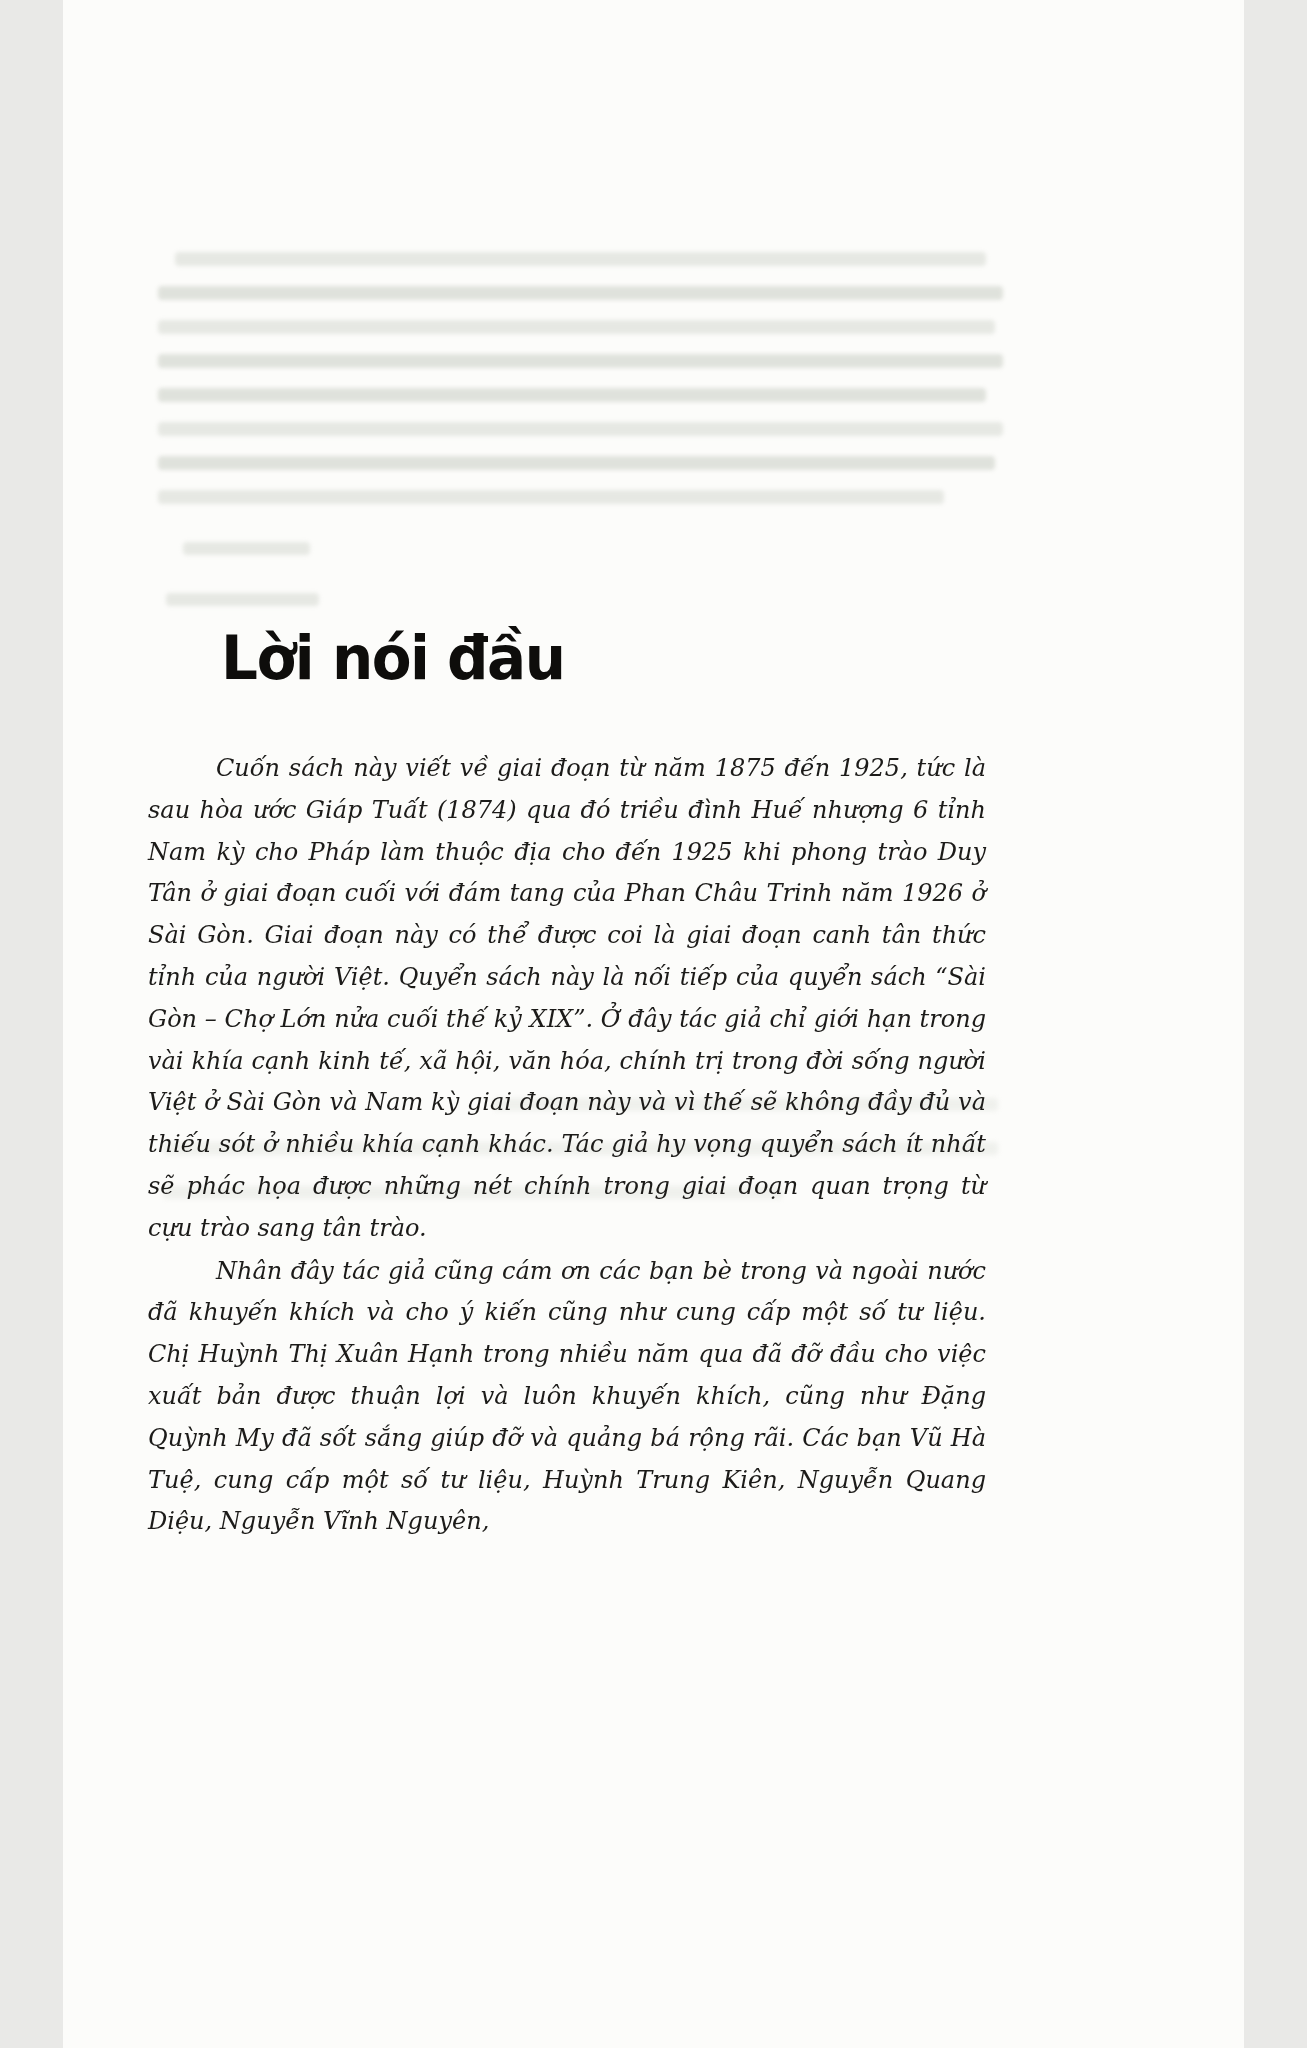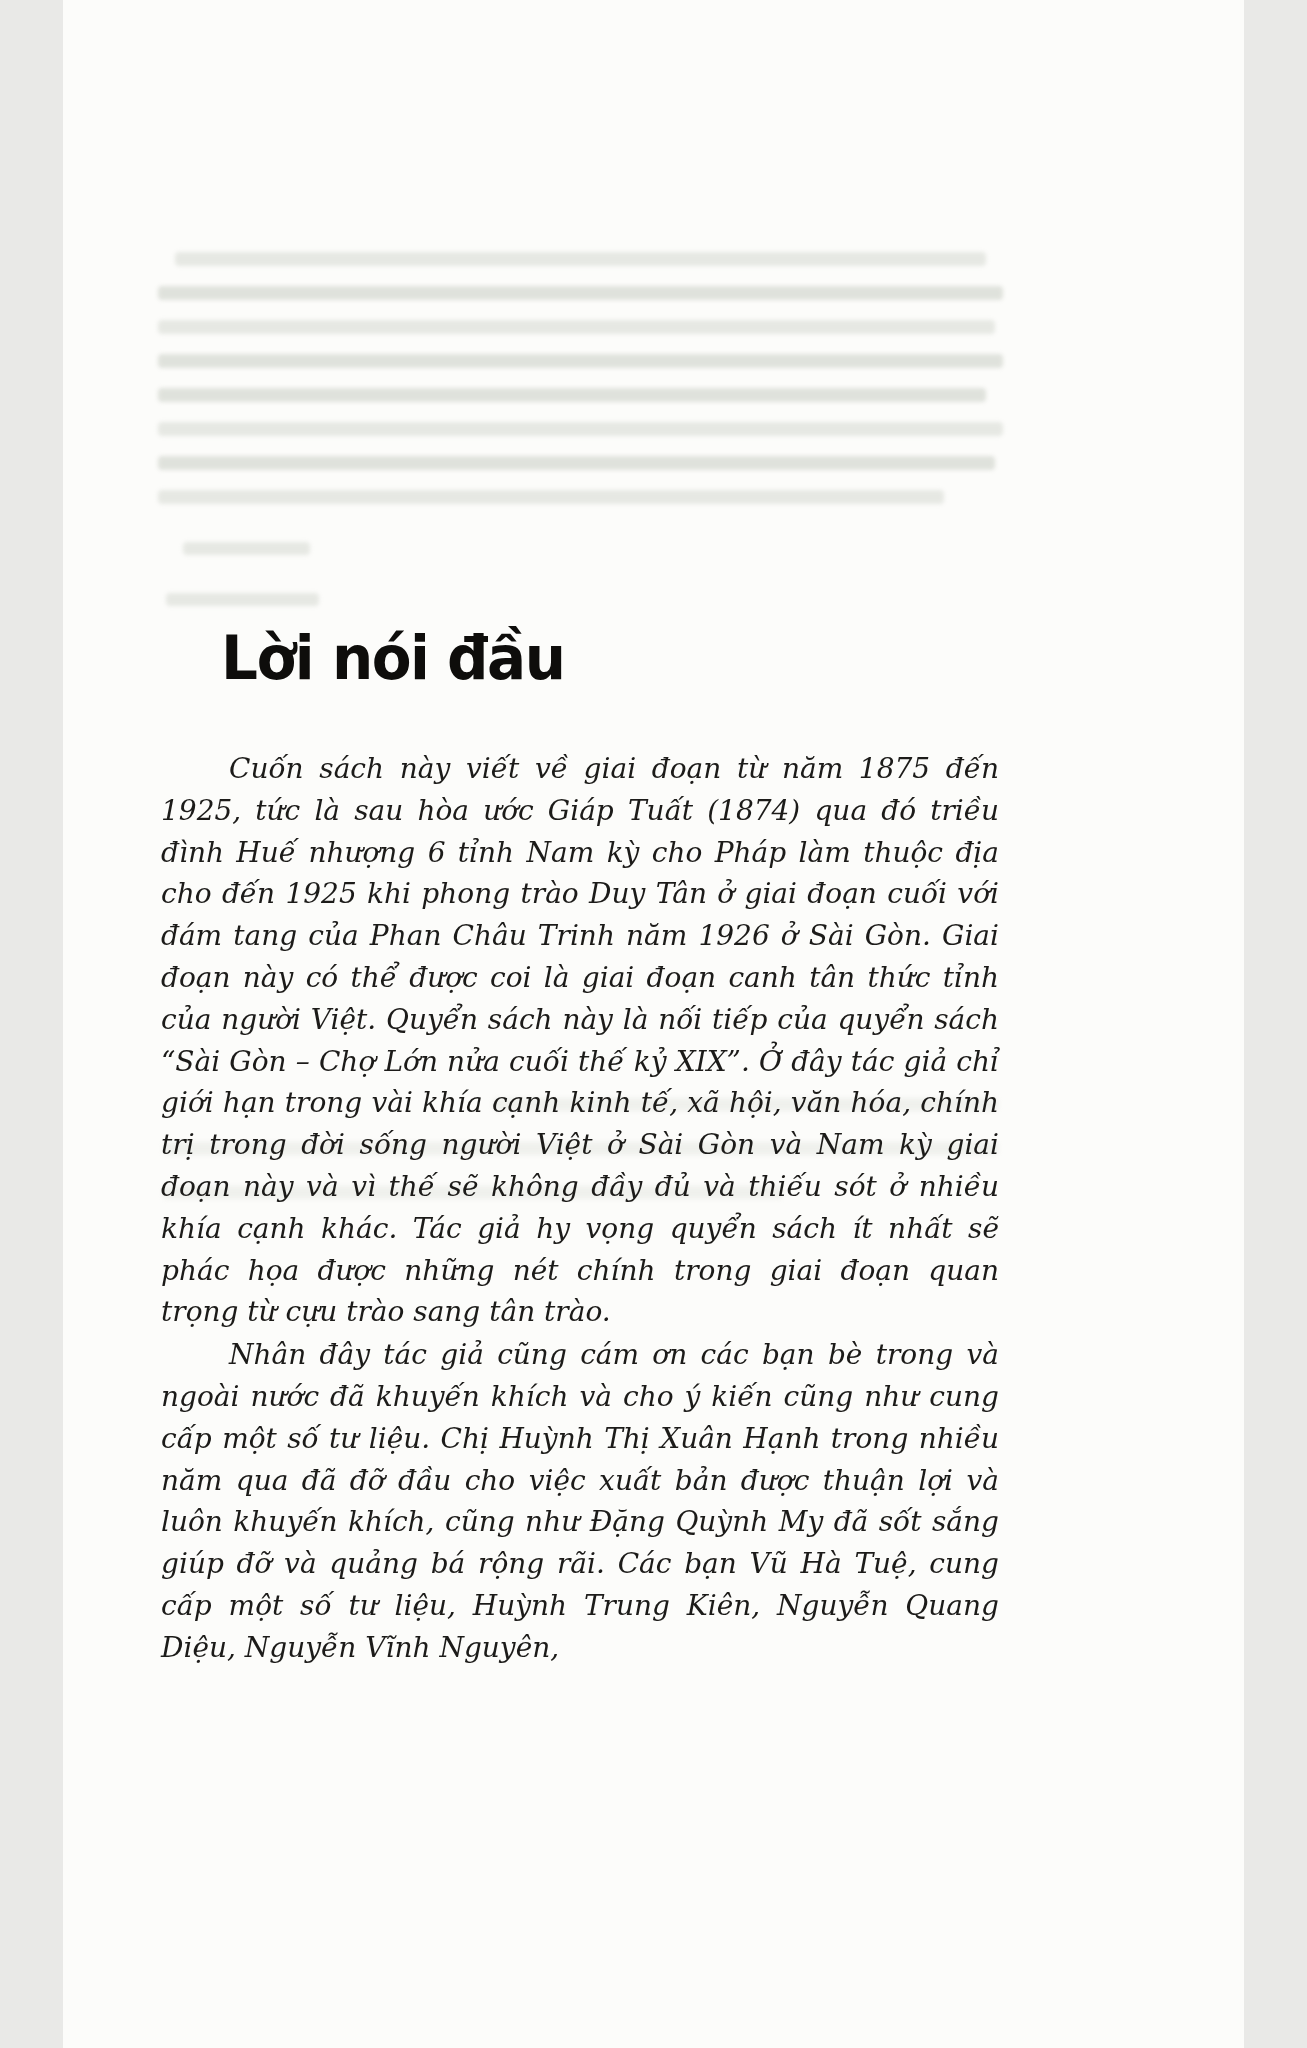--- a/index.html
+++ b/index.html
@@ -57,28 +57,28 @@
     font-family: "DejaVu Sans", sans-serif;
     font-weight: 800;
     font-size: 58px;
     letter-spacing: -1.5px;
     color: #0e0d0b;
     transform: scaleY(1.05);
     transform-origin: left top;
   }
   .body-text {
     position: absolute;
-    left: 98px;
+    left: 85px;
     top: 748px;
     width: 838px;
     z-index: 2;
     color: var(--ink, #1c1b19);
     font-family: "DejaVu Serif", serif;
     font-style: italic;
-    font-size: 28px;
+    font-size: 24px;
     line-height: 41.8px;
     text-align: justify;
   }
   .body-text p {
     margin: 0;
     text-indent: 68px;
   }
   .body-text p + p {
     margin-top: 1px;
     font-style: italic;

